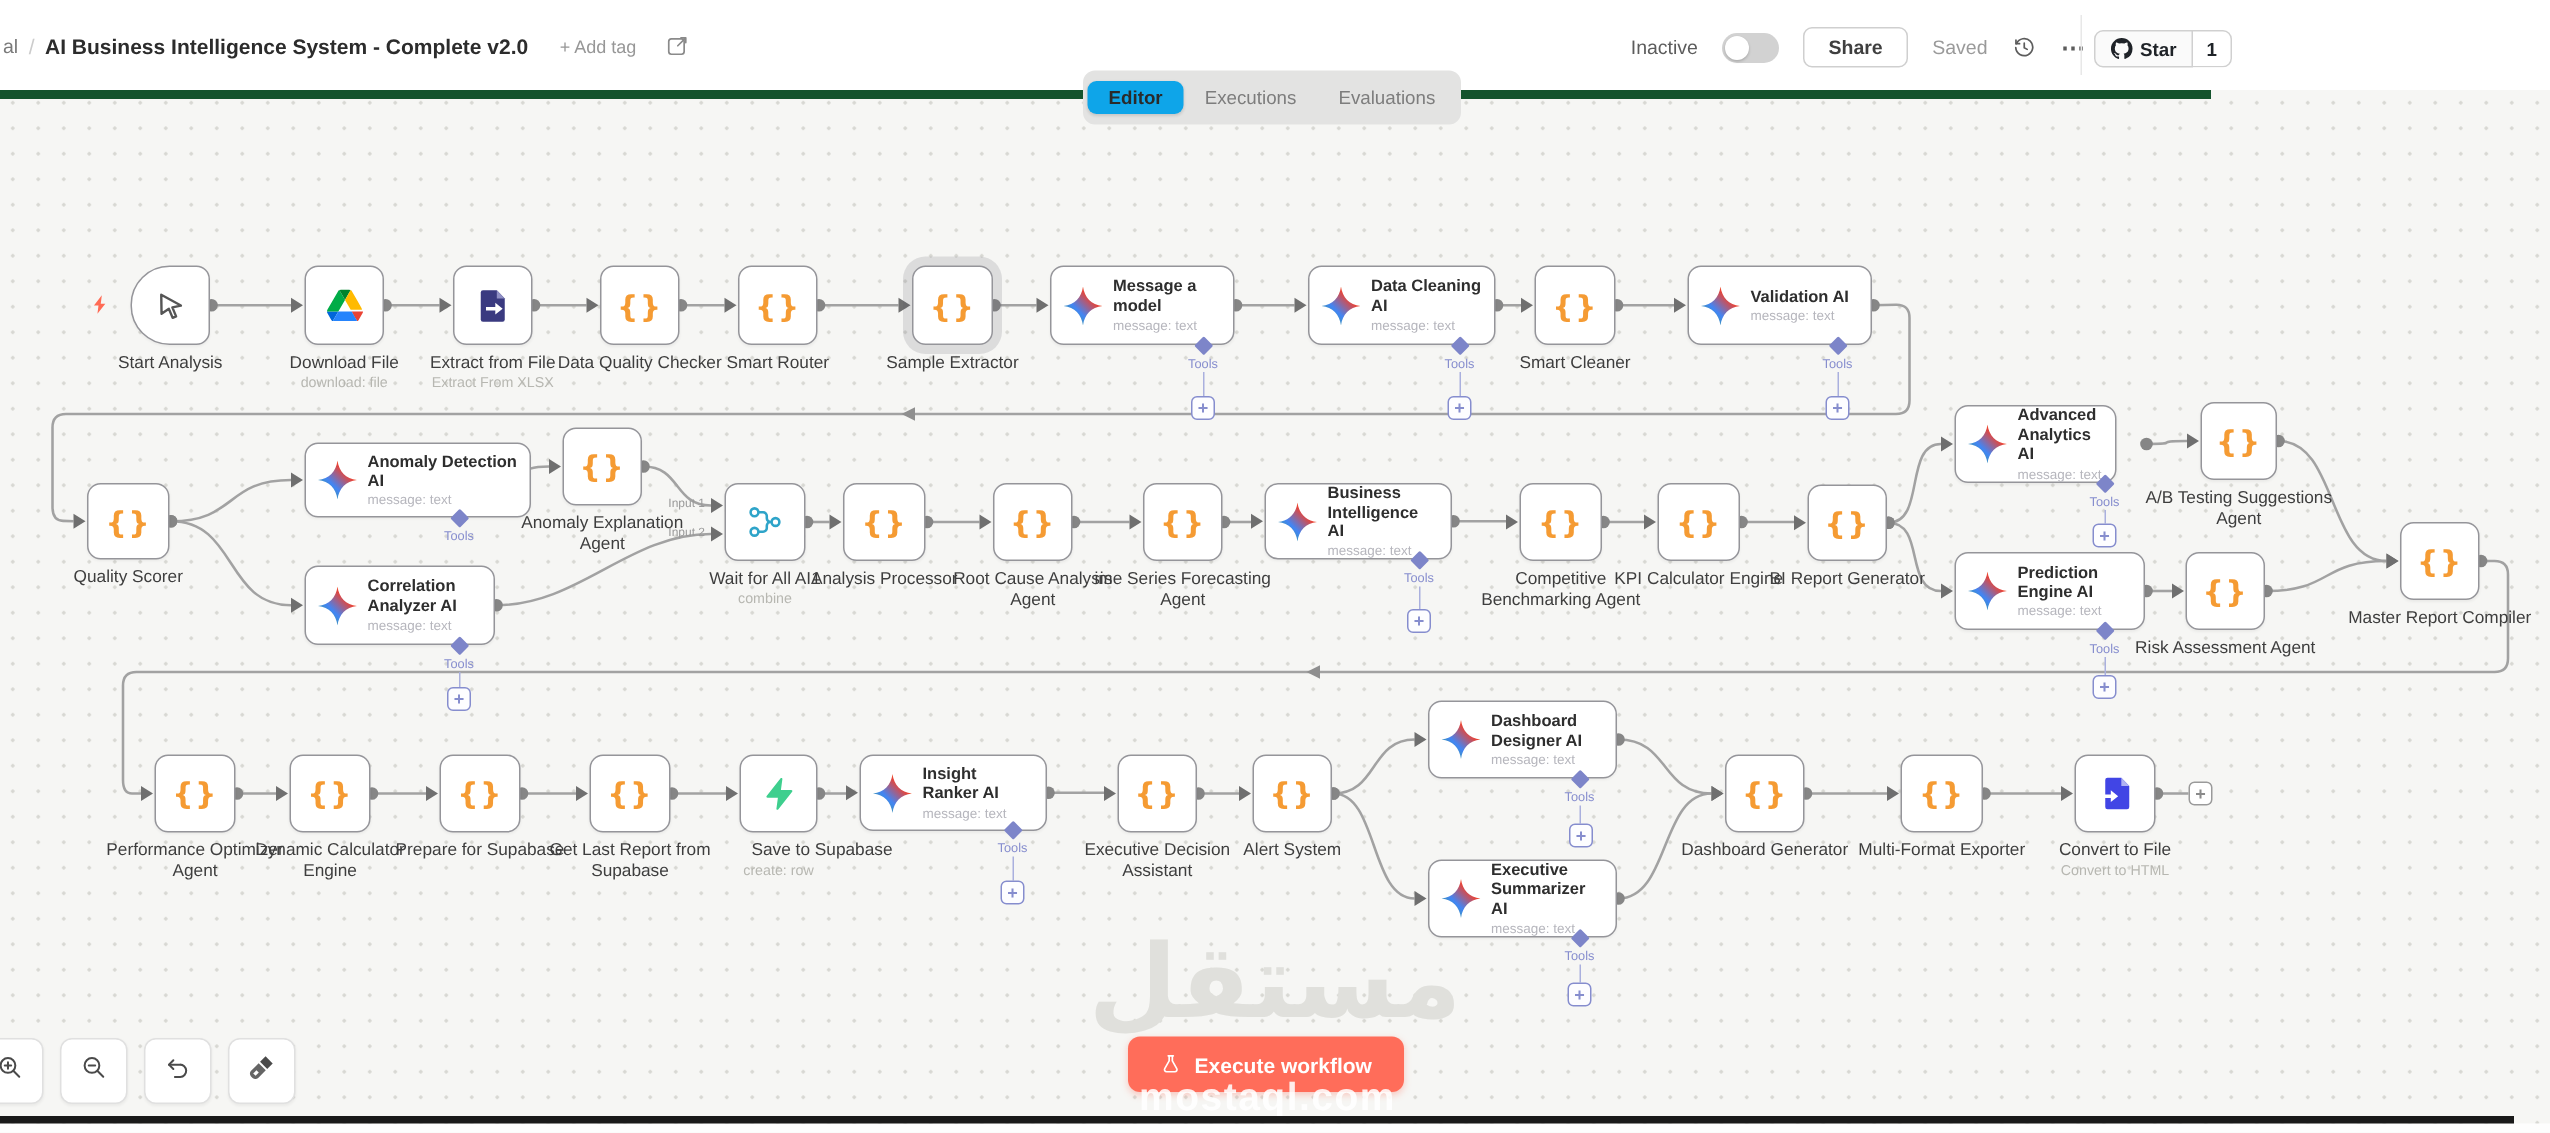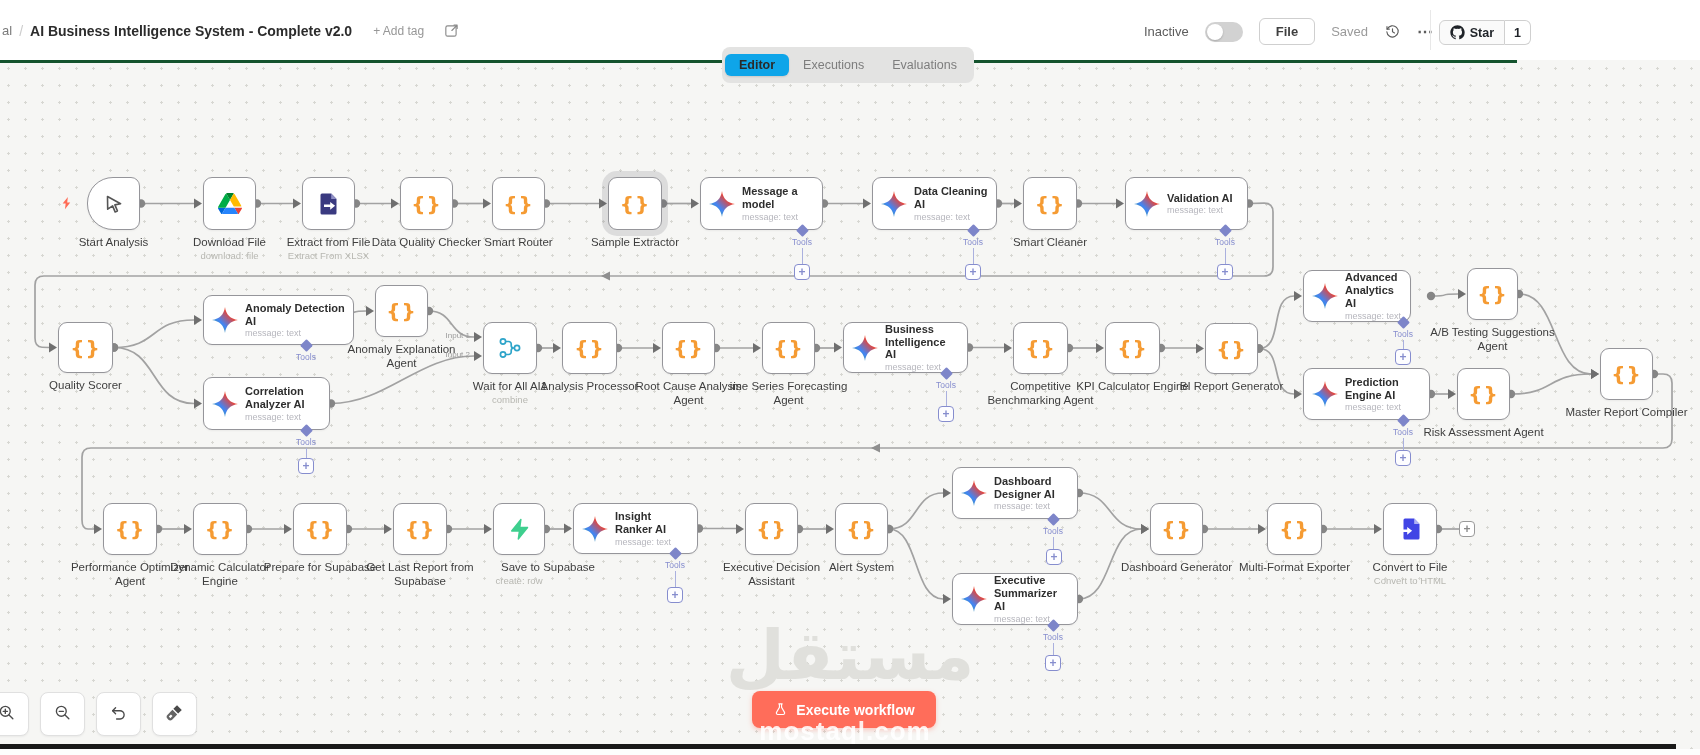--- a/index.html
+++ b/index.html
@@ -34,21 +34,21 @@
   .tlabel{position:absolute;width:44px;text-align:center;font-size:8.5px;color:#868dce;z-index:4;}
   .tline{position:absolute;width:1.5px;background:#aab0de;z-index:2;}
   .tplus{position:absolute;width:16px;height:16px;background:#fdfdff;border:1.3px solid #868dce;border-radius:4px;
     color:#868dce;font-size:12px;font-weight:700;display:flex;align-items:center;justify-content:center;z-index:4;box-sizing:border-box;}
   .stub-plus{position:absolute;width:16px;height:16px;background:#fff;border:1.3px solid #9a9a9a;border-radius:4px;
     color:#8a8a8a;font-size:12px;font-weight:700;display:flex;align-items:center;justify-content:center;z-index:4;box-sizing:border-box;}
   .inlabel{position:absolute;width:40px;text-align:right;font-size:8px;color:#9a9a9a;z-index:3;}
   #start-bolt{position:absolute;z-index:3;}
 
   
-  #header{position:absolute;left:0;top:0;width:1474px;height:60px;background:#fff;z-index:10;border-bottom:3px solid #14532d;padding-left:43px;}
+  #header{position:absolute;left:0;top:0;width:1474px;height:60px;background:#fff;z-index:10;border-bottom:6px solid #14532d;}
   .hrow{position:absolute;display:flex;align-items:center;}
   #breadcrumb{left:2px;top:22px;gap:7px;font-size:13px;color:#7a7a7a;}
   #breadcrumb .sep{color:#cccccc;font-size:14px;}
   #wf-title{font-size:14px;font-weight:700;color:#2c2c2c;}
   #add-tag{font-size:12px;color:#979797;margin-left:14px;}
   #edit-icon{margin-left:12px;display:flex;}
   #right-controls{right:84px;top:18px;gap:16px;}
   #inactive-label{font-size:13px;color:#5c5c5c;}
   #toggle{width:38px;height:20px;border-radius:10px;background:#d2d2d2;position:relative;}
   #toggle .knob{position:absolute;left:2px;top:2px;width:16px;height:16px;border-radius:50%;background:#fff;box-shadow:0 1px 2px rgba(0,0,0,.2);}
@@ -661,21 +661,21 @@
             <rect x="4" y="5.5" width="14.5" height="14.5" rx="2.5"></rect>
             <path d="m12.5 12 7.5-7.5M15.5 4.5H20V9"></path>
           </svg>
       </span>
     </div>
     <div class="hrow" id="right-controls">
       <span id="inactive-label">Inactive</span>
       <span id="toggle">
           <span class="knob"></span>
         </span>
-      <button id="share-btn">File</button>
+      <button id="share-btn">Share</button>
       <span id="saved-label">Saved</span>
       <span class="hicon">
         <svg width="17" height="17" viewBox="0 0 24 24" fill="none" stroke="#5c5c5c" stroke-width="1.6" stroke-linecap="round">
             <path d="M4.2 5.2v3.4h3.4"></path>
             <path d="M4.7 8.6A8 8 0 1 1 4 12.4"></path>
             <path d="M12 8.2v4.2l2.8 1.6"></path>
           </svg>
       </span>
       <span class="hicon" style="font-size:16px;color:#5c5c5c;font-weight:700;">⋯</span>
     </div>

